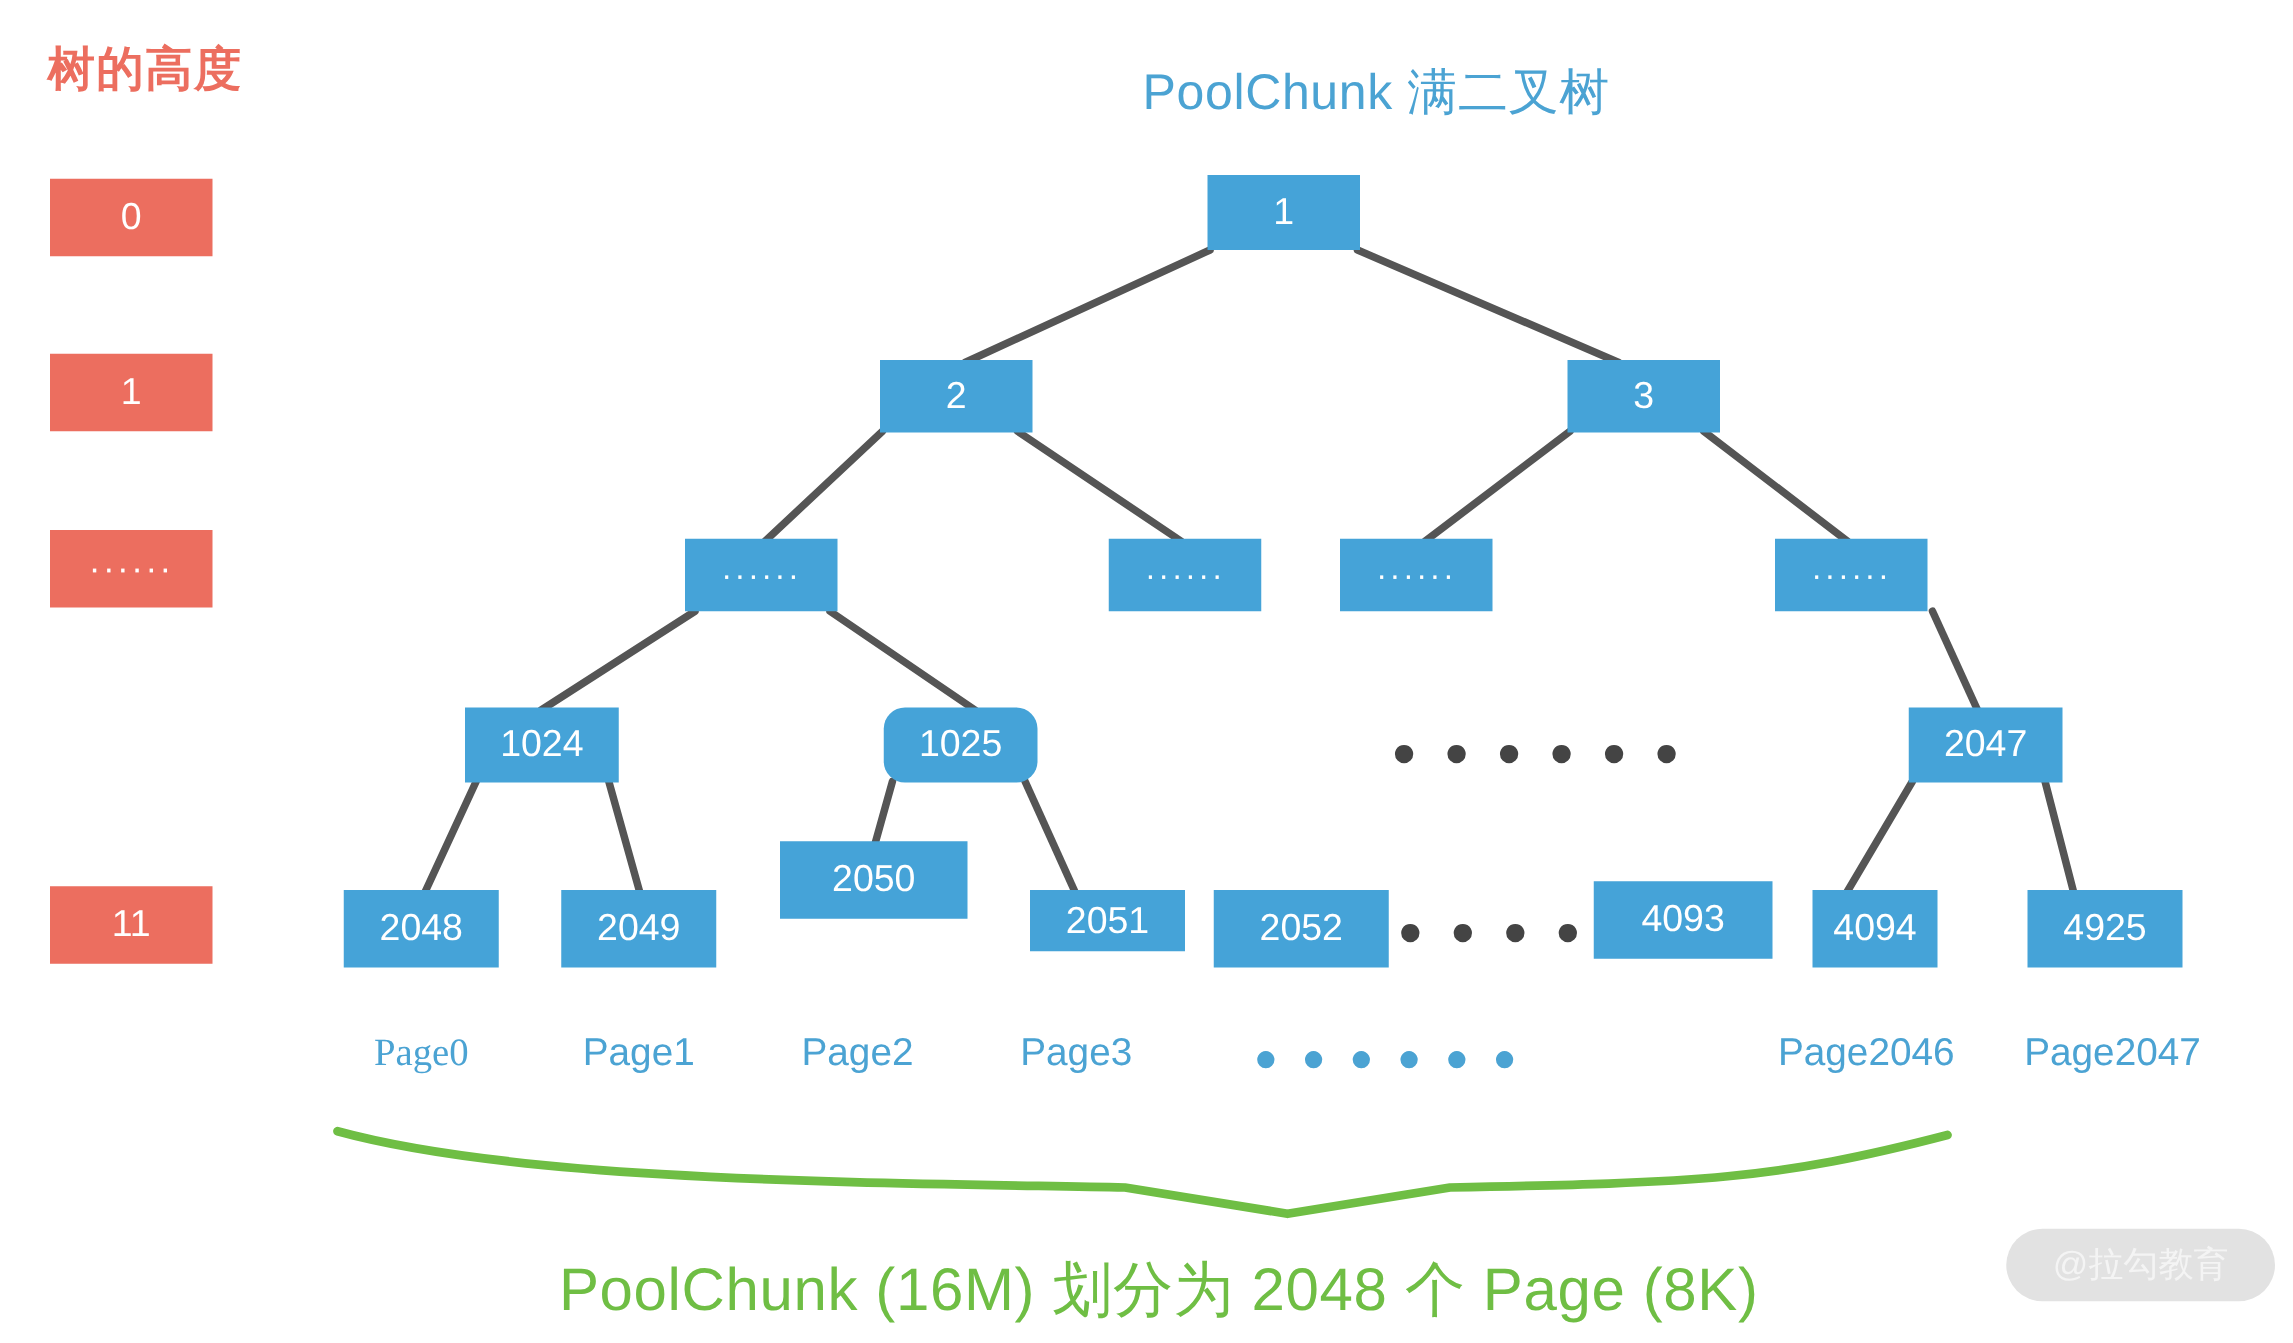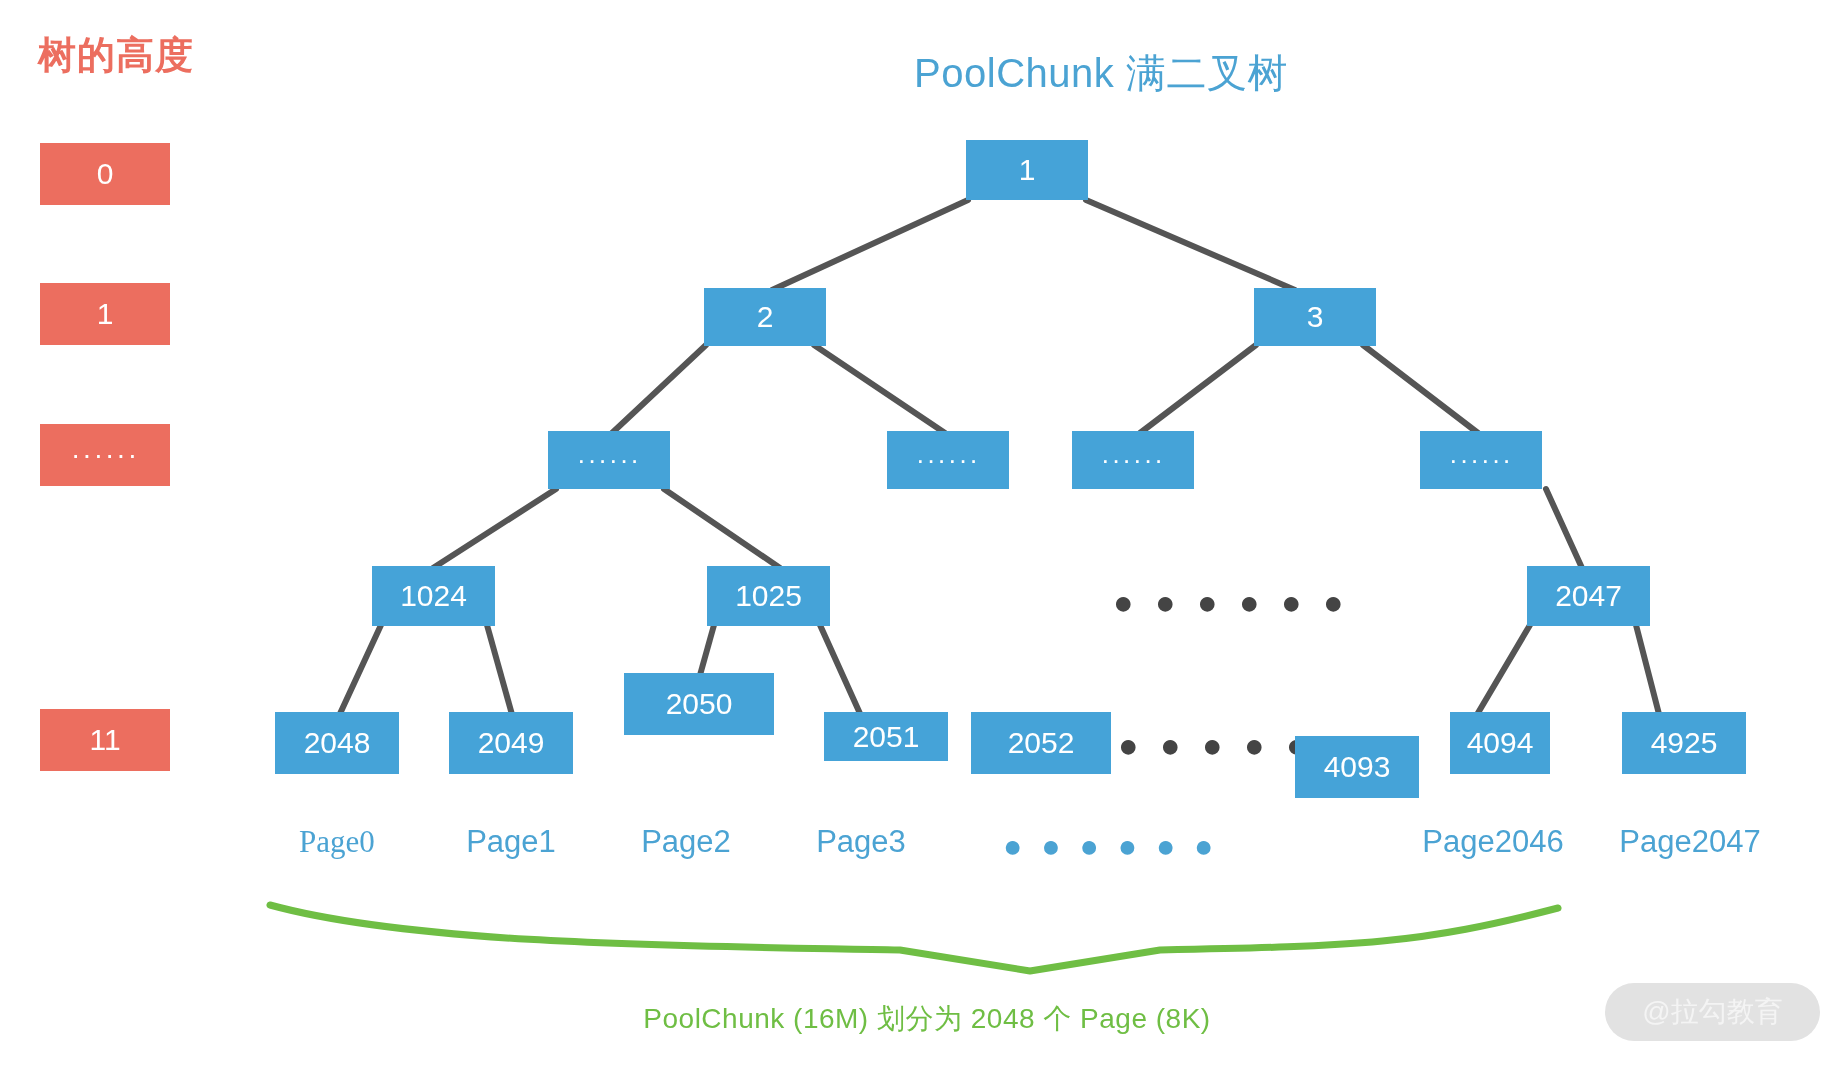--- a/index.html
+++ b/index.html
@@ -113,21 +113,21 @@
   }
 
   
   .caption {
     position: absolute;
     left: 0;
     top: 1000px;
     width: 1834px;
     text-align: center;
     color: #6fbe44;
-    font-size: 28px;
+    font-size: 48px;
     letter-spacing: 0.5px;
     white-space: nowrap;
   }
   .caption .inner { position: relative; left: 10px; }
 
   
   .watermark {
     position: absolute;
     left: 1605px;
     top: 983px;
@@ -193,31 +193,31 @@
 
   <div class="node" style="left:704px; top:288px; width:122px; height:58px;">2</div>
   <div class="node" style="left:1254px; top:288px; width:122px; height:58px;">3</div>
 
   <div class="node dots" style="left:548px; top:431px; width:122px; height:58px;">······</div>
   <div class="node dots" style="left:887px; top:431px; width:122px; height:58px;">······</div>
   <div class="node dots" style="left:1072px; top:431px; width:122px; height:58px;">······</div>
   <div class="node dots" style="left:1420px; top:431px; width:122px; height:58px;">······</div>
 
   <div class="node" style="left:372px; top:566px; width:123px; height:60px;">1024</div>
-  <div class="node" style="left:707px; top:566px; width:123px; height:60px;">1025</div>
+  <div class="node" style="left:707px; top:566px; width:123px; height:60px;border-radius:17px;">1025</div>
   <div class="dots-gray" style="left:1113px; top:585px;">● ● ● ● ● ●</div>
   <div class="node" style="left:1527px; top:566px; width:123px; height:60px;">2047</div>
 
   <div class="node" style="left:275px; top:712px; width:124px; height:62px;">2048</div>
   <div class="node" style="left:449px; top:712px; width:124px; height:62px;">2049</div>
   <div class="node" style="left:624px; top:673px; width:150px; height:62px;">2050</div>
   <div class="node" style="left:824px; top:712px; width:124px; height:49px;">2051</div>
   <div class="node" style="left:971px; top:712px; width:140px; height:62px;">2052</div>
   <div class="dots-gray" style="left:1118px; top:728px;">● ● ● ● ● ●</div>
-  <div class="node" style="left:1275px; top:736px; width:124px; height:62px;margin-left:20px;">4093</div>
+  <div class="node" style="left:1275px; top:705px; width:143px; height:62px;">4093</div>
   <div class="node" style="left:1450px; top:712px; width:100px; height:62px;">4094</div>
   <div class="node" style="left:1622px; top:712px; width:124px; height:62px;">4925</div>
 
   <div class="page-label" style="left:275px; top:826px; width:124px;font-family:Liberation Serif, serif;">Page0</div>
   <div class="page-label" style="left:449px; top:826px; width:124px;">Page1</div>
   <div class="page-label" style="left:624px; top:826px; width:124px;">Page2</div>
   <div class="page-label" style="left:799px; top:826px; width:124px;">Page3</div>
   <div class="page-dots" style="left:1003px; top:830px;">● ● ● ● ● ●</div>
   <div class="page-label" style="left:1398px; top:826px; width:190px;">Page2046</div>
   <div class="page-label" style="left:1595px; top:826px; width:190px;">Page2047</div>

